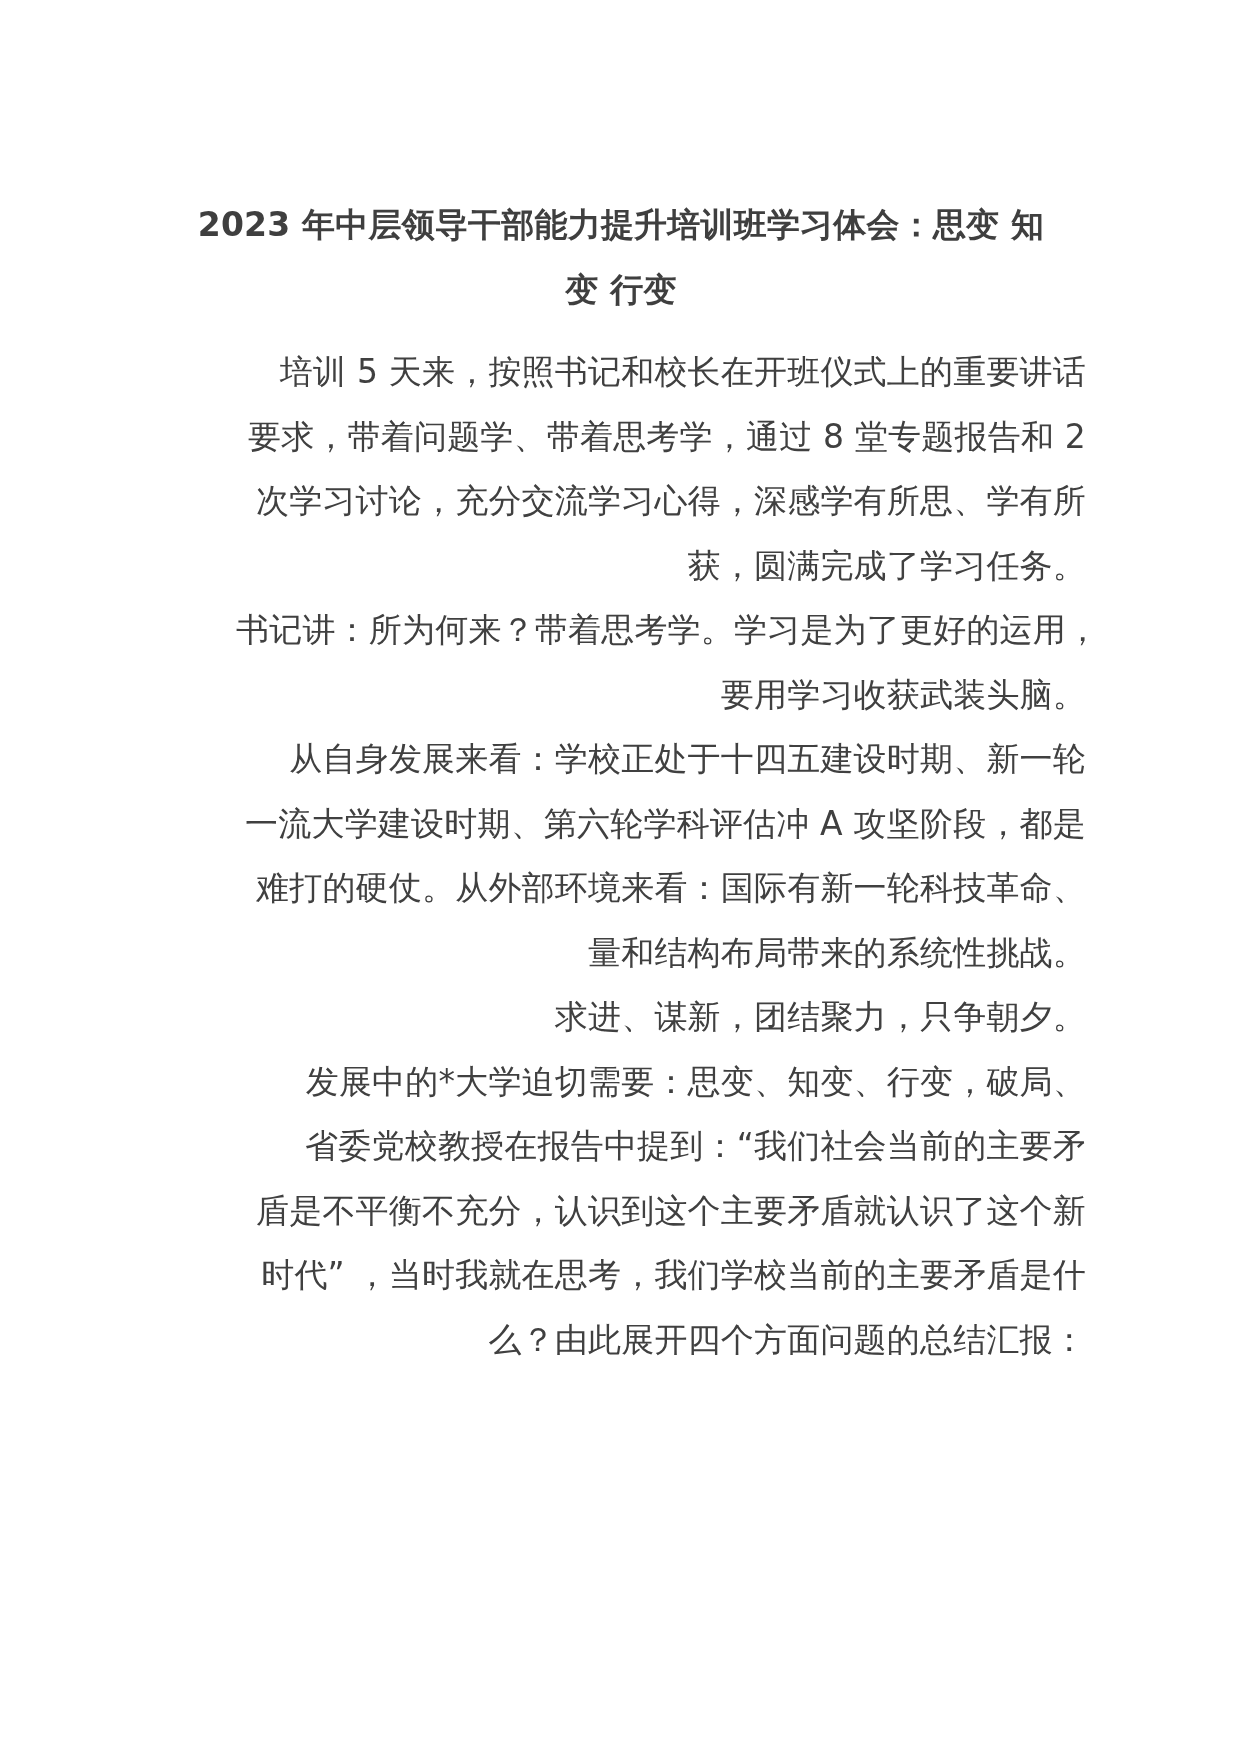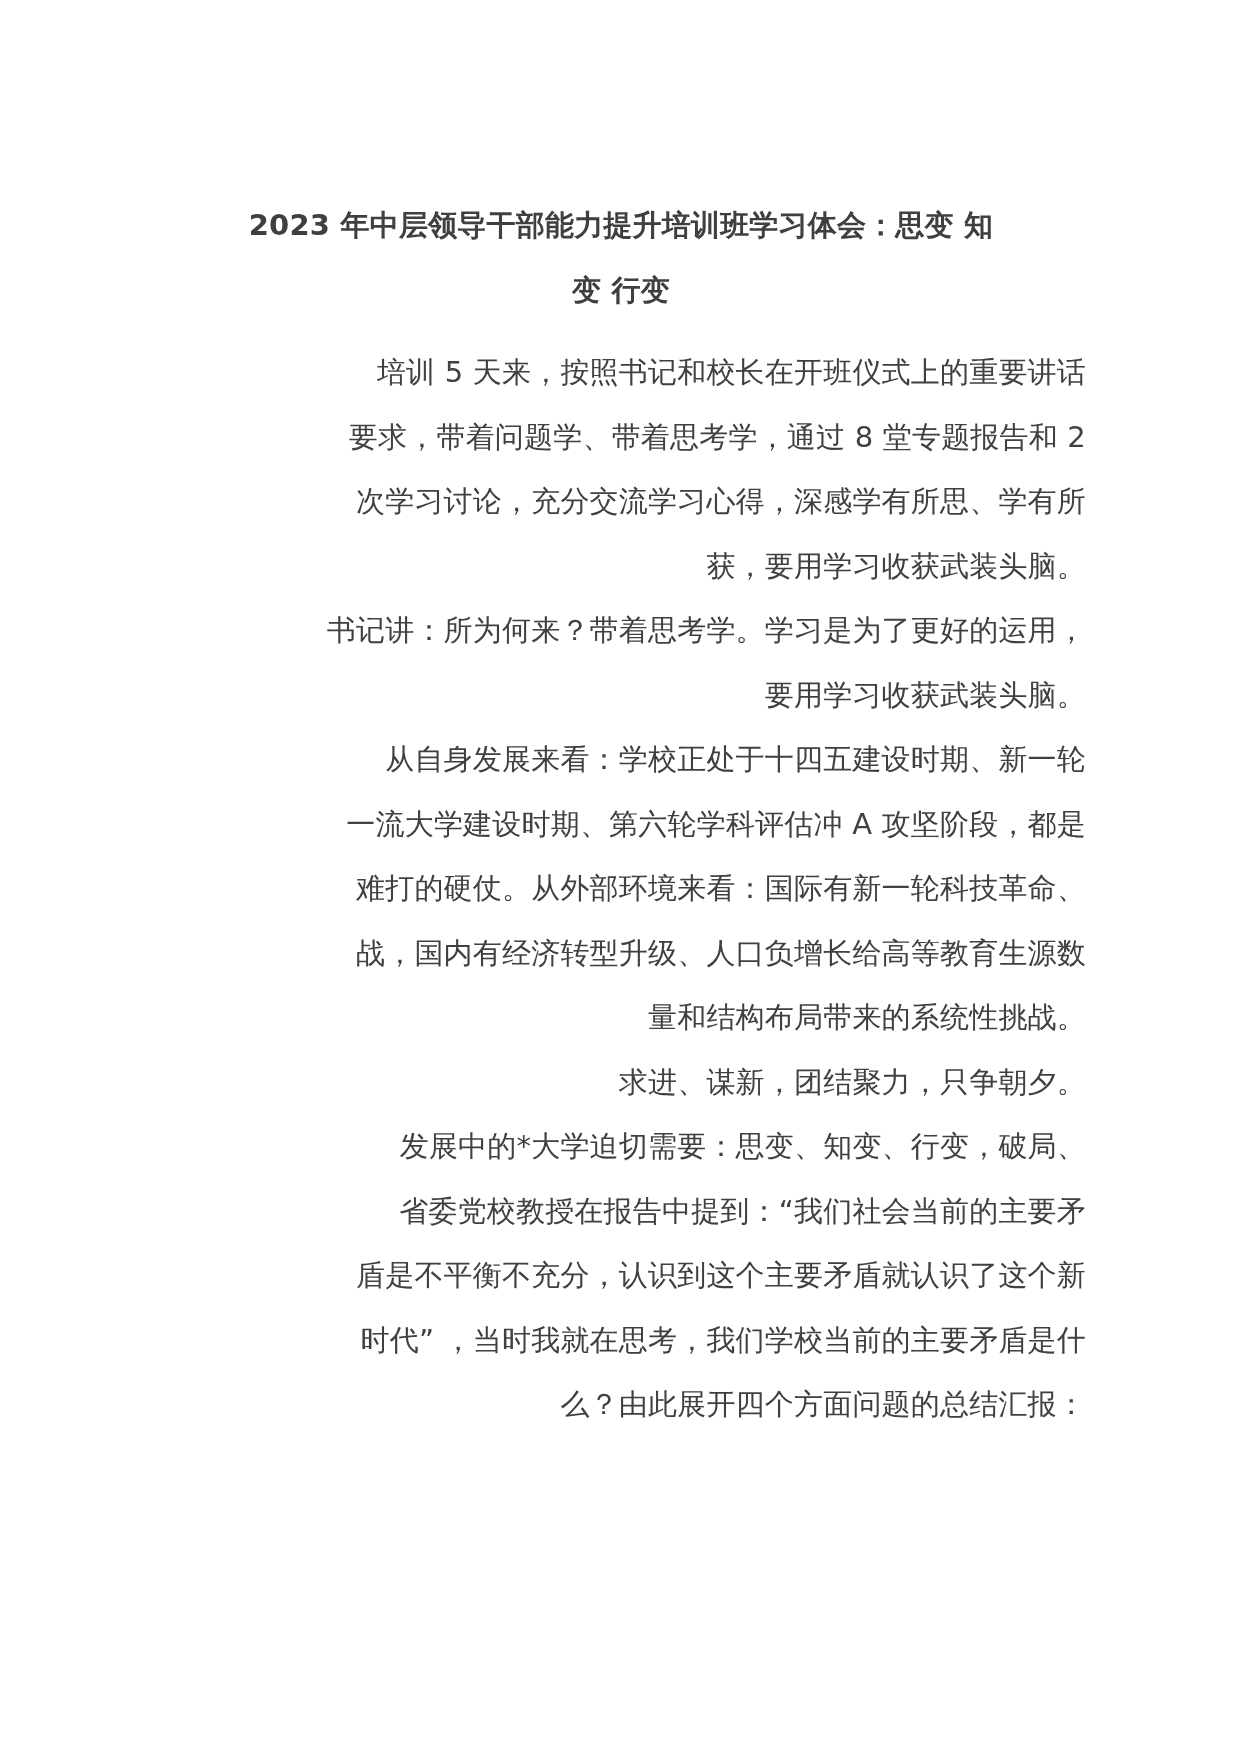--- a/index.html
+++ b/index.html
@@ -40,21 +40,21 @@
       position: absolute;
       left: 186px;
       top: 340px;
       width: 900px;
       text-align: right;
     }
     .para { margin: 0; }
     .line {
       display: block;
       white-space: nowrap;
-      font-size: 29px;
+      font-size: 33px;
       line-height: 64.5px;
       height: 64.5px;
       letter-spacing: 0.2px;
     }
     .indent { padding-left: 50px; }
   </style>
 </head>
 <body>
 
 <div class="page">
@@ -63,33 +63,32 @@
     <span class="line">2023 年中层领导干部能力提升培训班学习体会：思变 知</span>
     <span class="line">变 行变</span>
   </h1>
 
   <div class="body">
 
     <div class="para">
       <span class="line indent">培训 5 天来，按照书记和校长在开班仪式上的重要讲话</span>
       <span class="line">要求，带着问题学、带着思考学，通过 8 堂专题报告和 2</span>
       <span class="line">次学习讨论，充分交流学习心得，深感学有所思、学有所</span>
-      <span class="line">获，要用学习收获武装头脑。</span>
+      <span class="line">获，圆满完成了学习任务。</span>
     </div>
 
     <div class="para">
       <span class="line indent">书记讲：所为何来？带着思考学。学习是为了更好的运用，</span>
       <span class="line">要用学习收获武装头脑。</span>
     </div>
 
     <div class="para">
       <span class="line indent">从自身发展来看：学校正处于十四五建设时期、新一轮</span>
       <span class="line">一流大学建设时期、第六轮学科评估冲 A 攻坚阶段，都是</span>
       <span class="line">难打的硬仗。从外部环境来看：国际有新一轮科技革命、</span>
-      <span class="line">战，国内有经济转型升级、人口负增长给高等教育生源数</span>
       <span class="line">量和结构布局带来的系统性挑战。</span>
     </div>
 
     <div class="para">
       <span class="line">求进、谋新，团结聚力，只争朝夕。</span>
       <span class="line indent">发展中的*大学迫切需要：思变、知变、行变，破局、</span>
     </div>
 
     <div class="para">
       <span class="line indent">省委党校教授在报告中提到：“我们社会当前的主要矛</span>

